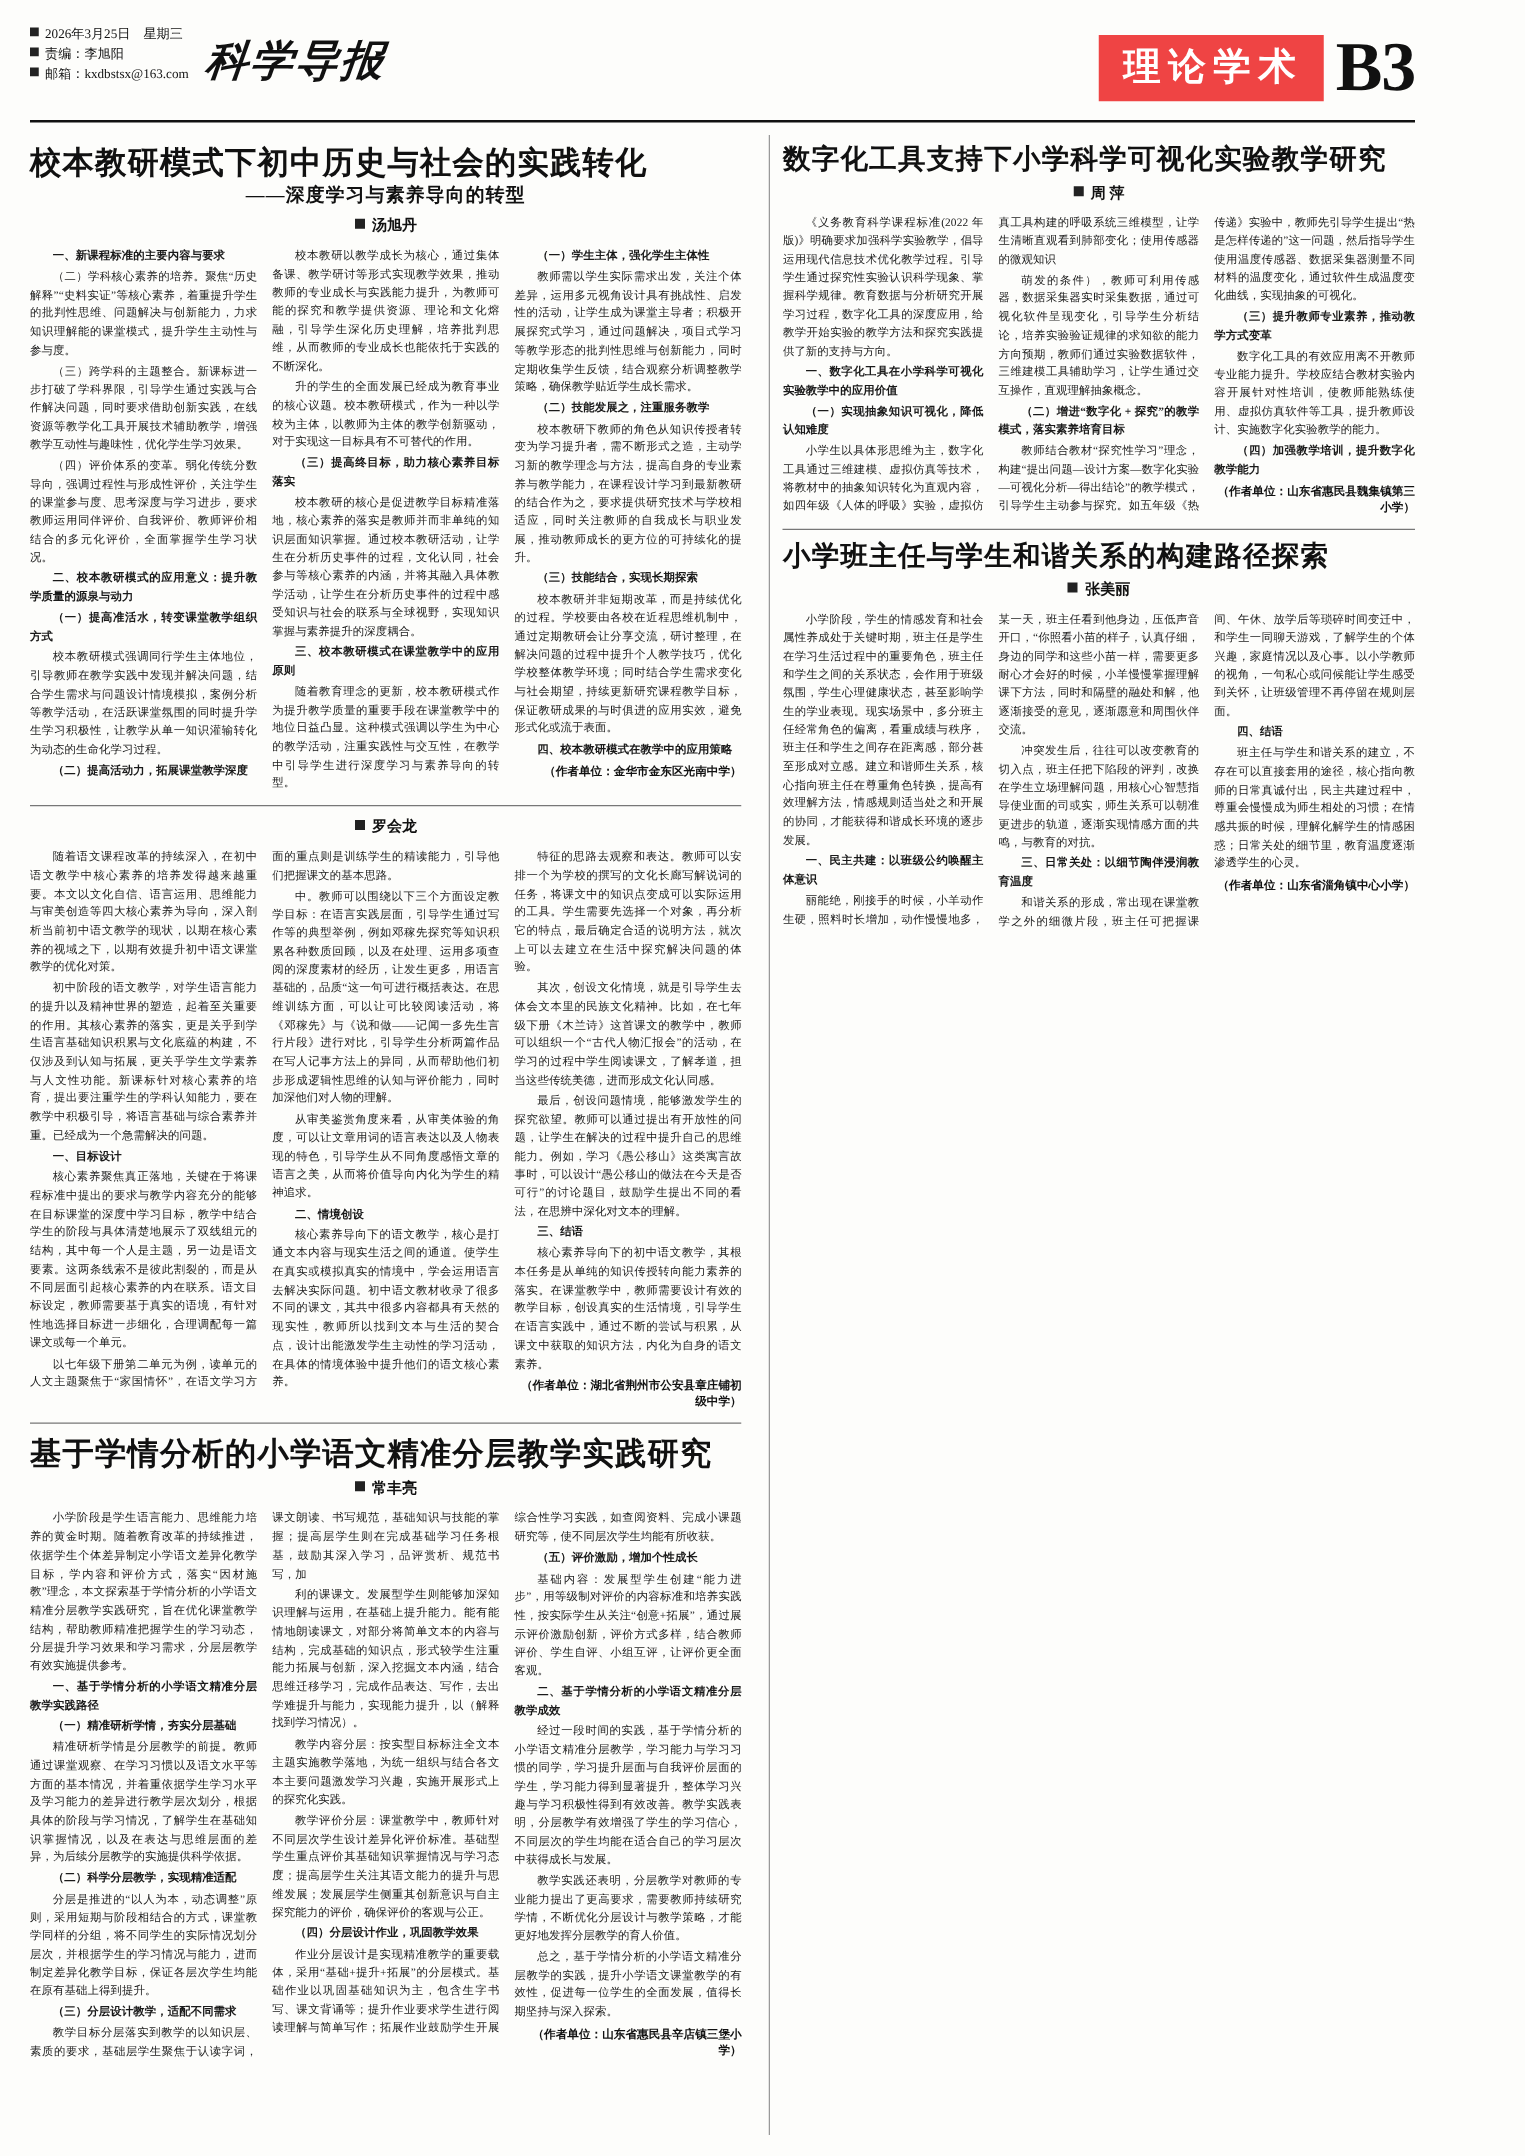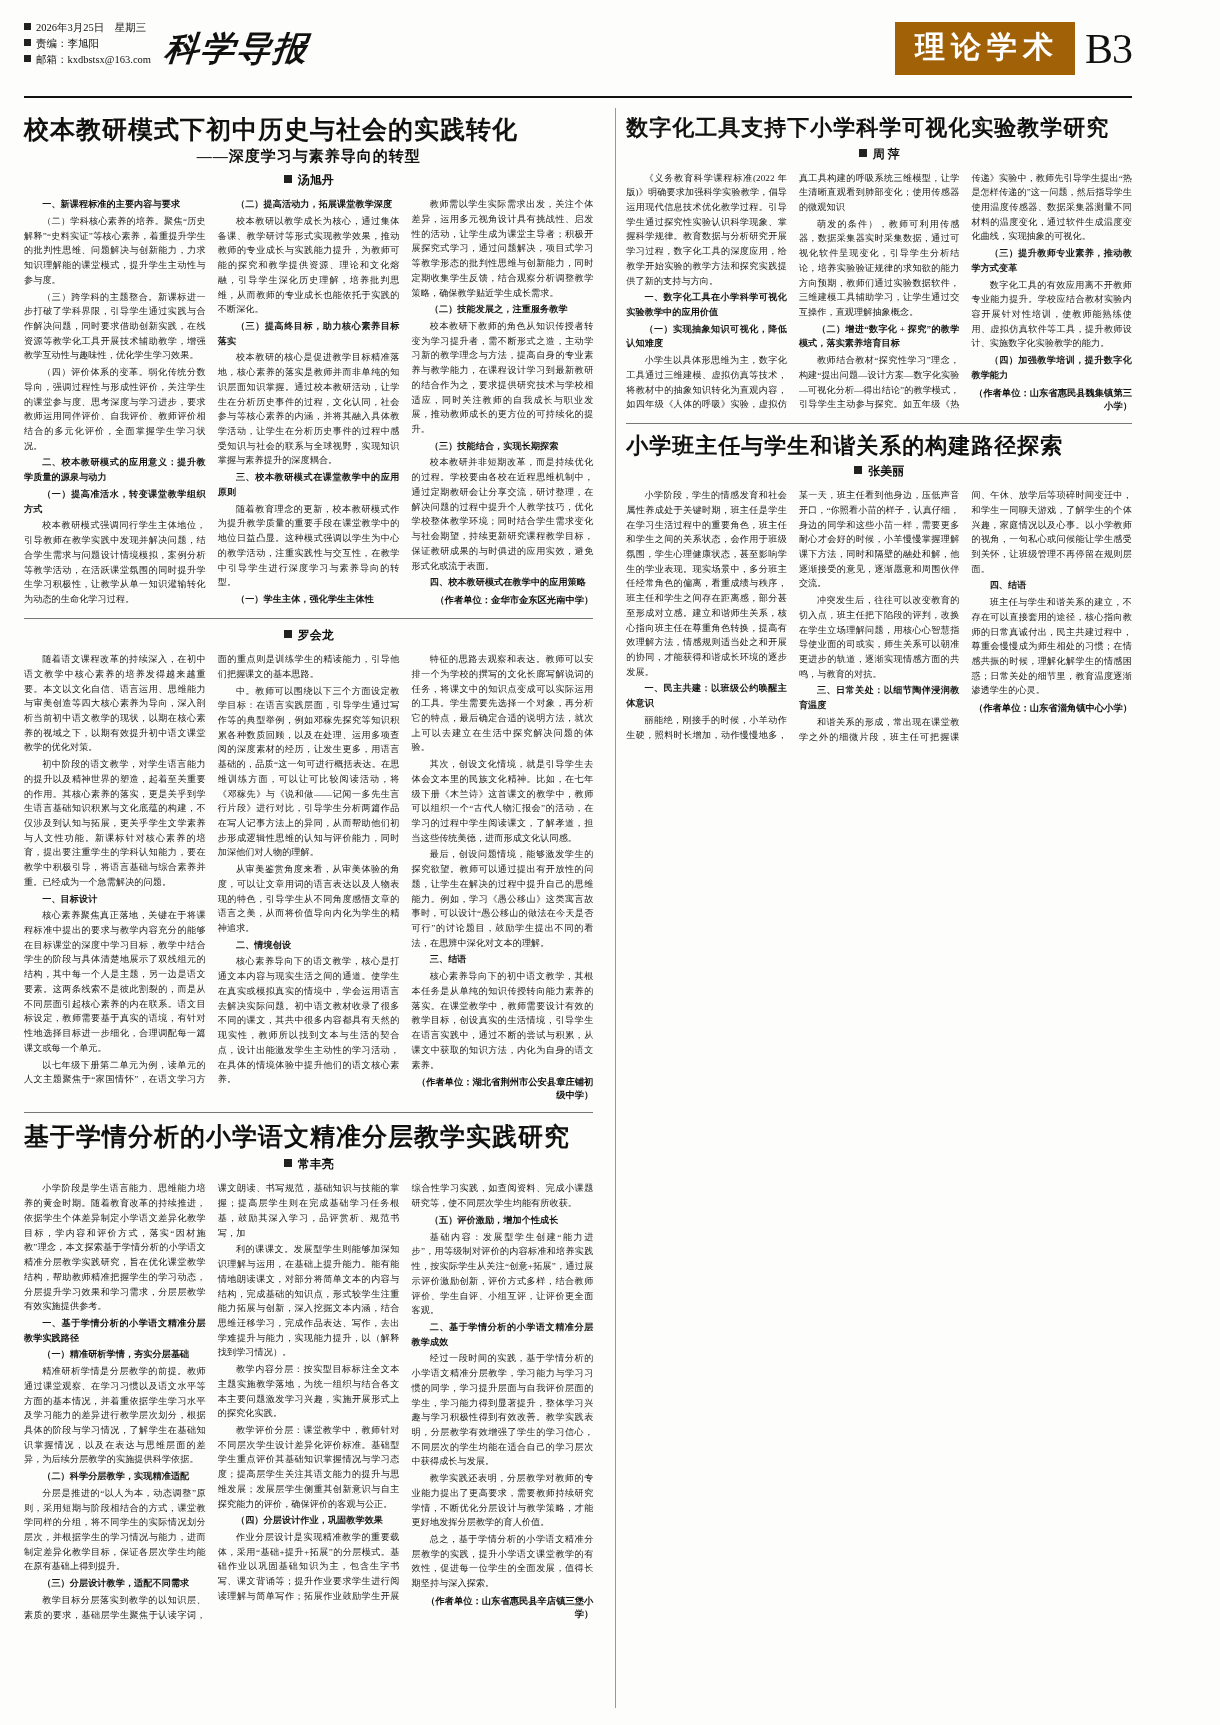--- a/index.html
+++ b/index.html
@@ -31,28 +31,28 @@
   .paper-name{
     font-family:"DejaVu Serif", serif;
     font-size:34px;font-weight:700;
     letter-spacing:2px;
     font-style:italic;
     padding-top:8px;
     transform:skewX(-6deg);
   }
   .mast-right{display:flex;align-items:center;gap:10px;padding-top:4px;}
   .section-badge{
-    background:#a16207;color:#fff;
+    background:#ef4444;color:#fff;
     font-size:30px;font-weight:700;letter-spacing:6px;
     padding:5px 16px 7px 20px;
     font-family:"DejaVu Serif", serif;
   }
   .page-no{
     font-family:"Liberation Serif", serif;
-    font-size:42px;font-weight:400;letter-spacing:-1px;
+    font-size:56px;font-weight:700;letter-spacing:-1px;
   }
   
   .content{
     display:flex;
     margin-top:10px;
     height:1600px;
   }
   .col-left{width:620px;padding-right:12px;box-sizing:border-box;}
   .vrule{width:1px;background:#999;margin:0 10px;}
   .col-right{width:540px;box-sizing:border-box;}
@@ -122,20 +122,21 @@
         <div class="cols3">
           <p class="t sub">一、新课程标准的主要内容与要求</p>
           <p class="t">（二）学科核心素养的培养。聚焦“历史解释”“史料实证”等核心素养，着重提升学生的批判性思维、问题解决与创新能力，力求知识理解能的课堂模式，提升学生主动性与参与度。</p>
           <p class="t">（三）跨学科的主题整合。新课标进一步打破了学科界限，引导学生通过实践与合作解决问题，同时要求借助创新实践，在线资源等教学化工具开展技术辅助教学，增强教学互动性与趣味性，优化学生学习效果。</p>
           <p class="t">（四）评价体系的变革。弱化传统分数导向，强调过程性与形成性评价，关注学生的课堂参与度、思考深度与学习进步，要求教师运用同伴评价、自我评价、教师评价相结合的多元化评价，全面掌握学生学习状况。</p>
           <p class="t sub">二、校本教研模式的应用意义：提升教学质量的源泉与动力</p>
           <p class="t sub">（一）提高准活水，转变课堂教学组织方式</p>
           <p class="t">校本教研模式强调同行学生主体地位，引导教师在教学实践中发现并解决问题，结合学生需求与问题设计情境模拟，案例分析等教学活动，在活跃课堂氛围的同时提升学生学习积极性，让教学从单一知识灌输转化为动态的生命化学习过程。</p>
           <p class="t sub">（二）提高活动力，拓展课堂教学深度</p>
           <p class="t">校本教研以教学成长为核心，通过集体备课、教学研讨等形式实现教学效果，推动教师的专业成长与实践能力提升，为教师可能的探究和教学提供资源、理论和文化熔融，引导学生深化历史理解，培养批判思维，从而教师的专业成长也能依托于实践的不断深化。</p>
+          <p class="t">升的学生的全面发展已经成为教育事业的核心议题。校本教研模式，作为一种以学校为主体，以教师为主体的教学创新驱动，对于实现这一目标具有不可替代的作用。</p>
           <p class="t sub">（三）提高终目标，助力核心素养目标落实</p>
           <p class="t">校本教研的核心是促进教学目标精准落地，核心素养的落实是教师并而非单纯的知识层面知识掌握。通过校本教研活动，让学生在分析历史事件的过程，文化认同，社会参与等核心素养的内涵，并将其融入具体教学活动，让学生在分析历史事件的过程中感受知识与社会的联系与全球视野，实现知识掌握与素养提升的深度耦合。</p>
           <p class="t sub">三、校本教研模式在课堂教学中的应用原则</p>
           <p class="t">随着教育理念的更新，校本教研模式作为提升教学质量的重要手段在课堂教学中的地位日益凸显。这种模式强调以学生为中心的教学活动，注重实践性与交互性，在教学中引导学生进行深度学习与素养导向的转型。</p>
           <p class="t sub">（一）学生主体，强化学生主体性</p>
           <p class="t">教师需以学生实际需求出发，关注个体差异，运用多元视角设计具有挑战性、启发性的活动，让学生成为课堂主导者；积极开展探究式学习，通过问题解决，项目式学习等教学形态的批判性思维与创新能力，同时定期收集学生反馈，结合观察分析调整教学策略，确保教学贴近学生成长需求。</p>
           <p class="t sub">（二）技能发展之，注重服务教学</p>
           <p class="t">校本教研下教师的角色从知识传授者转变为学习提升者，需不断形式之造，主动学习新的教学理念与方法，提高自身的专业素养与教学能力，在课程设计学习到最新教研的结合作为之，要求提供研究技术与学校相适应，同时关注教师的自我成长与职业发展，推动教师成长的更方位的可持续化的提升。</p>
           <p class="t sub">（三）技能结合，实现长期探索</p>
           <p class="t">校本教研并非短期改革，而是持续优化的过程。学校要由各校在近程思维机制中，通过定期教研会让分享交流，研讨整理，在解决问题的过程中提升个人教学技巧，优化学校整体教学环境；同时结合学生需求变化与社会期望，持续更新研究课程教学目标，保证教研成果的与时俱进的应用实效，避免形式化或流于表面。</p>

